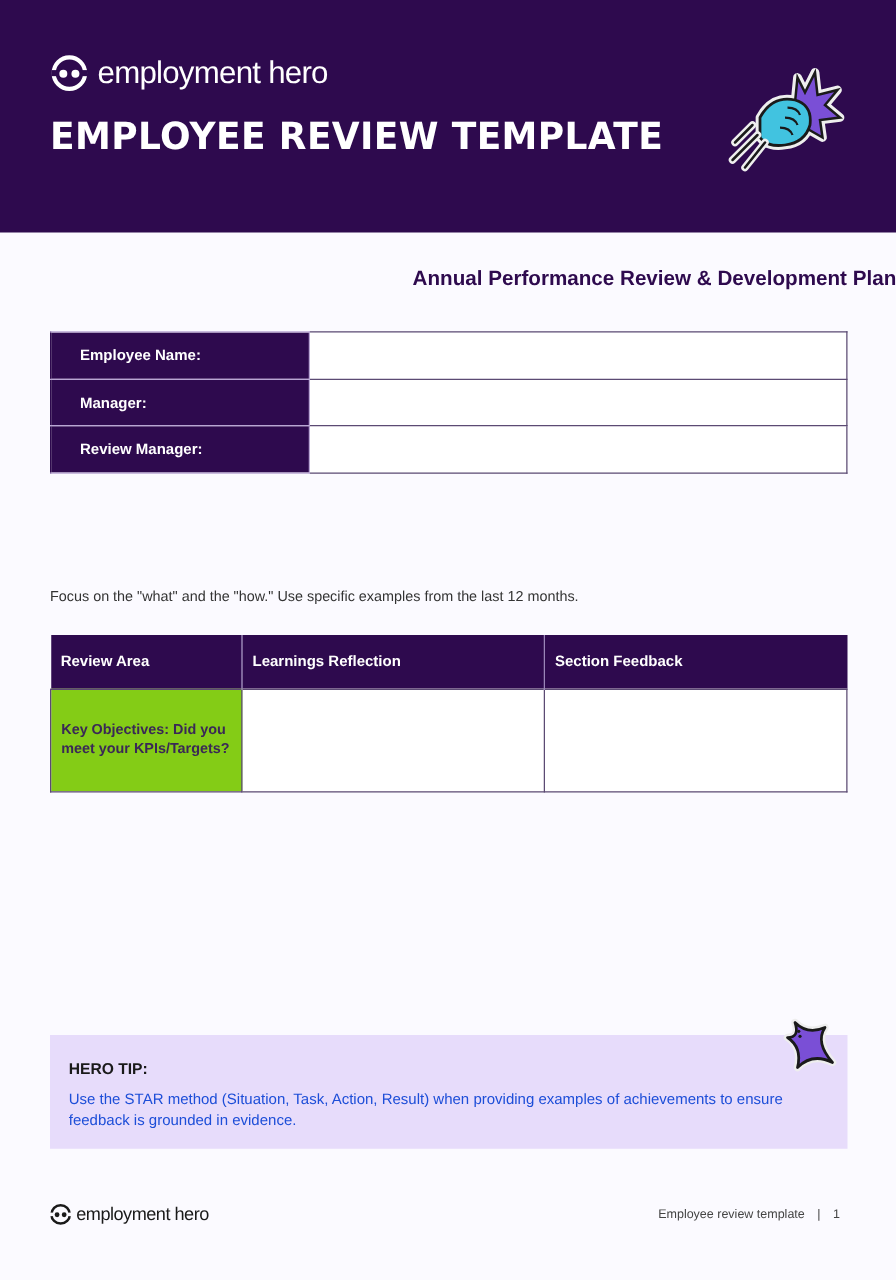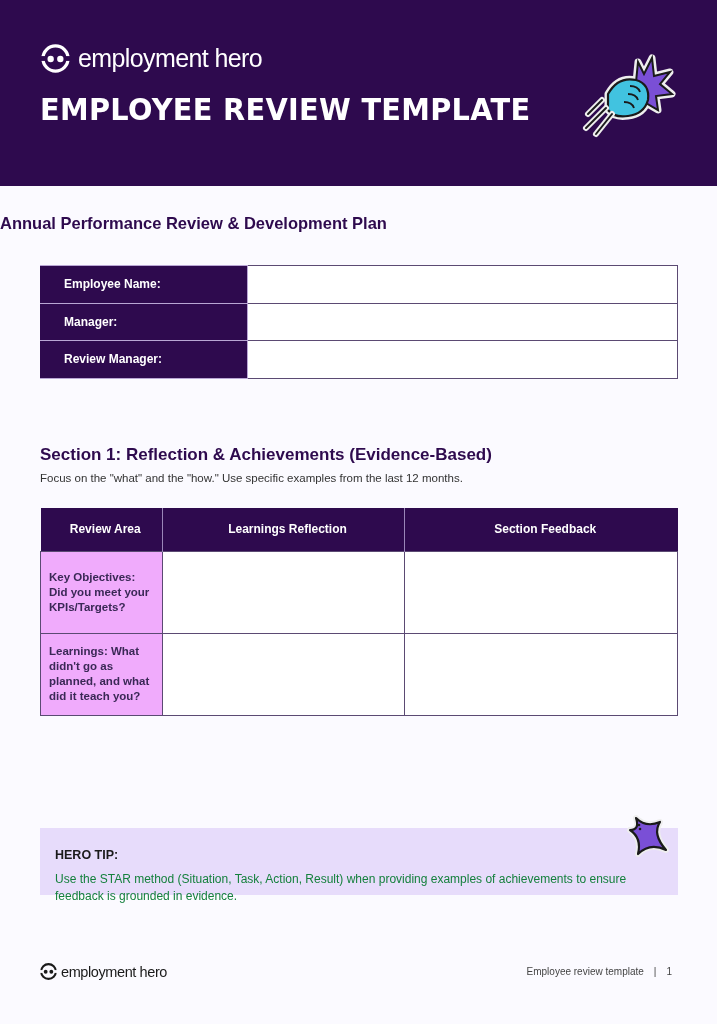--- a/index.html
+++ b/index.html
@@ -5,40 +5,40 @@
   * { box-sizing: border-box; margin: 0; padding: 0; }
   html, body { width: 717px; height: 1024px; background: #fbfaff; font-family: "Liberation Sans", sans-serif; color: #2a0b4a; overflow: hidden; }
   .page { position: relative; width: 717px; height: 1024px; background: #fbfaff; }
 
   .header { position: absolute; left: 0; top: 0; width: 717px; height: 186px; background: #2e0a4e; }
   .brand { position: absolute; left: 41px; top: 44px; display: flex; align-items: center; gap: 8px; color: #fff; }
   .brand-name { font-size: 25px; letter-spacing: -0.6px; font-weight: 400; color: #fff; }
   .doc-title { position: absolute; left: 40px; top: 92px; font-size: 30px; font-weight: 900; color: #fff; letter-spacing: 0.3px; font-family: "DejaVu Sans", sans-serif; transform: scaleX(0.96); transform-origin: left; }
   .fist { position: absolute; left: 578px; top: 50px; width: 100px; height: 92px; }
 
-  .subtitle { position: absolute; left: 0; width: 717px; top: 214px; text-align: left; font-size: 16.5px; font-weight: 700; color: #2e0a4e; }
+  .subtitle { position: absolute; left: 0; width: 717px; top: 214px; text-align: right; font-size: 16.5px; font-weight: 700; color: #2e0a4e; }
 
   .info-table { position: absolute; left: 40px; top: 265px; width: 638px; border-collapse: collapse; }
   .info-table td { height: 37.5px; border: 1px solid #5b4a73; font-size: 12px; }
   .info-table td.label { width: 207px; background: #2e0a4e; color: #fff; font-weight: 700; padding-left: 23px; border-color: #b9a6d4; border-left-color: #2e0a4e; }
   .info-table td.value { background: #fff; }
 
   .section-title { position: absolute; left: 40px; top: 445px; font-size: 17px; font-weight: 700; color: #2e0a4e; }
   .section-desc { position: absolute; left: 40px; top: 472px; font-size: 11.5px; color: #333; }
 
   .review-table { position: absolute; left: 40px; top: 508px; width: 638px; border-collapse: collapse; }
-  .review-table th { background: #2e0a4e; color: #fff; font-size: 12px; font-weight: 700; text-align: center; padding-left: 8px; height: 43px; border-right: 1px solid #9a86b8; }
+  .review-table th { background: #2e0a4e; color: #fff; font-size: 12px; font-weight: 700; text-align: left; padding-left: 8px; height: 43px; border-right: 1px solid #9a86b8; }
   .review-table th:last-child { border-right: none; }
   .review-table td { height: 82px; border: 1px solid #5b4a73; background: #fff; vertical-align: middle; }
-  .review-table td.area { width: 122px; background: #f0abfc; font-size: 11.5px; font-weight: 700; color: #3a2856; padding: 0 8px; line-height: 15px; }
+  .review-table td.area { width: 153px; background: #84cc16; font-size: 11.5px; font-weight: 700; color: #3a2856; padding: 0 8px; line-height: 15px; }
   .review-table td.col2 { width: 242px; }
 
-  .tip { position: absolute; left: 40px; top: 828px; width: 638px; height: 67px; background: #e7dcfb; padding: 20px 16px 0 15px; }
+  .tip { position: absolute; left: 40px; top: 828px; width: 638px; height: 91px; background: #e7dcfb; padding: 20px 16px 0 15px; }
   .tip-title { font-size: 12.5px; font-weight: 700; color: #1a1a1a; margin-bottom: 9px; }
-  .tip-text { font-size: 12px; color: #15803d; line-height: 17px; }
+  .tip-text { font-size: 12px; color: #1d4ed8; line-height: 17px; }
   .star { position: absolute; left: 626px; top: 814px; width: 44px; height: 44px; }
 
   .footer-brand { position: absolute; left: 40px; top: 963px; display: flex; align-items: center; gap: 4px; }
   .footer-brand-name { font-size: 14.5px; letter-spacing: -0.4px; color: #1a1a1a; }
   .footer-right { position: absolute; right: 45px; top: 966px; font-size: 10px; color: #444; display: flex; gap: 10px; }
 </style>
 </head>
 <body>
 
 <div class="page">
@@ -87,37 +87,31 @@
       <td class="label">Manager:</td>
       <td class="value"></td>
     </tr>
     <tr>
       <td class="label">Review Manager:</td>
       <td class="value"></td>
     </tr>
   </tbody>
     </table>
 
-  <div class="section-title">Section 1: Reflection &amp; Achievements (Evidence-Based)</div>
   <div class="section-desc">Focus on the "what" and the "how." Use specific examples from the last 12 months.</div>
 
   <table class="review-table">
     <tbody>
         <tr>
       <th>Review Area</th>
       <th>Learnings Reflection</th>
       <th>Section Feedback</th>
     </tr>
     <tr>
       <td class="area">Key Objectives: Did you meet your KPIs/Targets?</td>
-      <td class="col2"></td>
-      <td></td>
-    </tr>
-    <tr>
-      <td class="area">Learnings: What didn't go as planned, and what did it teach you?</td>
       <td class="col2"></td>
       <td></td>
     </tr>
   </tbody>
     </table>
 
   <div class="tip">
     <div class="tip-title">HERO TIP:</div>
     <div class="tip-text">Use the STAR method (Situation, Task, Action, Result) when providing examples of achievements to ensure feedback is grounded in evidence.</div>
   </div>

